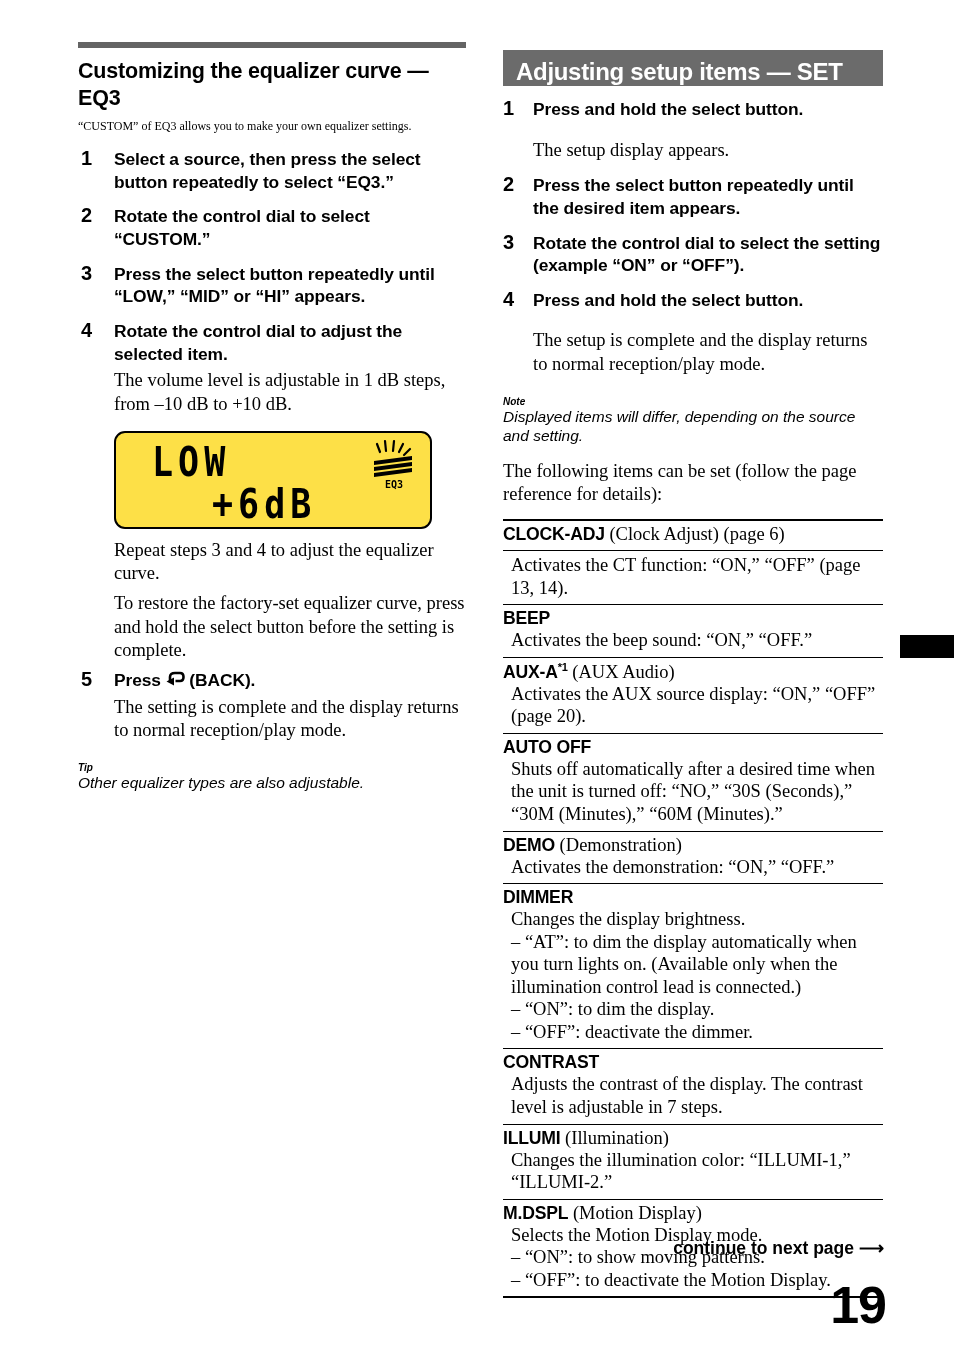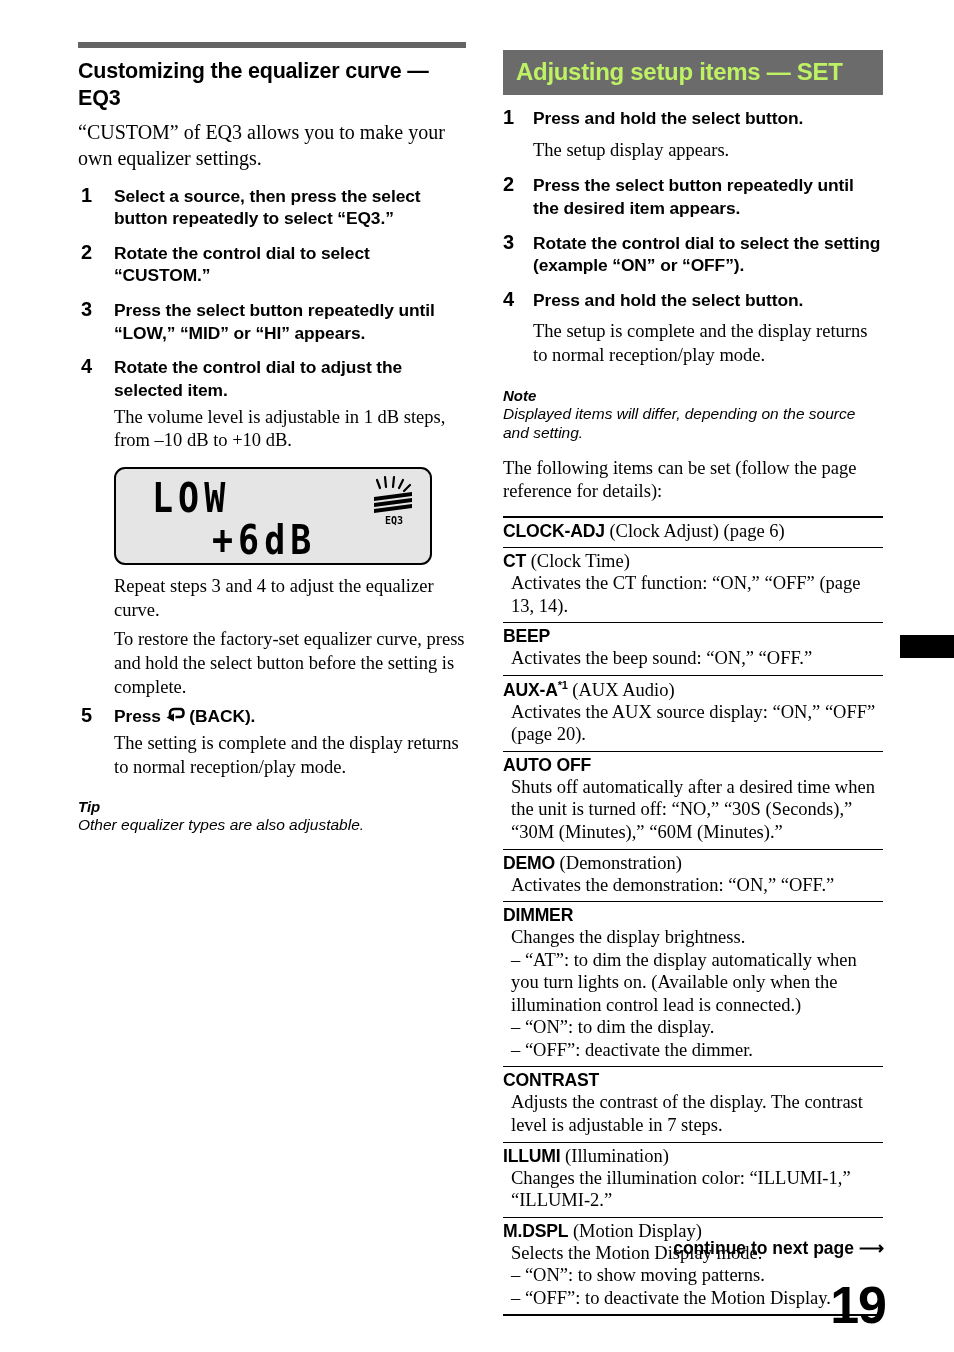--- a/index.html
+++ b/index.html
@@ -45,21 +45,21 @@
   }
   h1.section-title {
     font-family: "Liberation Sans", sans-serif;
     font-weight: bold;
     font-size: 21.5px;
     line-height: 1.27;
     margin: 0 0 6px 0;
     letter-spacing: -0.2px;
   }
   .intro-para {
-    font-size: 20px;
+    font-size: 12px;
     line-height: 1.3;
     margin: 0 0 14px 0;
   }
 
   
   .step {
     position: relative;
     padding-left: 36px;
     margin-bottom: 12px;
   }
@@ -94,21 +94,21 @@
   .lcd-wrap {
     padding-left: 36px;
     margin: 14px 0 10px 0;
   }
   .lcd {
     position: relative;
     width: 318px;
     height: 98px;
     border: 2.5px solid #000;
     border-radius: 11px;
-    background: #e5e5e5;
+    background: #fde047;
     box-sizing: border-box;
   }
   .lcd .seg {
     position: absolute;
     font-family: "DejaVu Sans Mono", monospace;
     font-weight: bold;
     letter-spacing: 5px;
   }
   .lcd .seg-top {
     left: 36px;
@@ -130,39 +130,39 @@
     top: 6px;
     width: 52px;
     height: 52px;
   }
 
   
   .tip-label, .note-label {
     font-family: "Liberation Sans", sans-serif;
     font-weight: bold;
     font-style: italic;
-    font-size: 15px;
+    font-size: 10px;
     margin-top: 19px;
   }
   .tip-text, .note-text {
     font-family: "Liberation Sans", sans-serif;
     font-style: italic;
     font-size: 15.5px;
     line-height: 1.26;
   }
 
   
   .banner {
     background: #6b6b6b;
-    color: #bef264;
+    color: #ffffff;
     font-family: "Liberation Sans", sans-serif;
     font-weight: bold;
     font-size: 24px;
     letter-spacing: -0.3px;
-    padding: 8px 12px 9px 13px;
+    padding: 8px 12px 0 13px;
     margin-bottom: 12px;
     width: 380px;
     box-sizing: border-box;
   }
   .r-step {
     position: relative;
     padding-left: 30px;
     margin-bottom: 12px;
   }
   .r-step .num {
@@ -176,21 +176,21 @@
   .r-step .head {
     font-family: "Liberation Sans", sans-serif;
     font-weight: bold;
     font-size: 17.4px;
     line-height: 1.3;
     letter-spacing: -0.1px;
   }
   .r-step .body {
     font-size: 18.5px;
     line-height: 1.28;
-    margin-top: 9px;
+    margin-top: 18px;
   }
   .lead-para {
     font-size: 18.5px;
     line-height: 1.28;
     margin: 14px 0 12px 0;
   }
 
   
   .settings {
     border-top: 2.4px solid #000;
@@ -356,21 +356,20 @@
 
     <p class="lead-para">The following items can be set (follow the page reference for details):</p>
 
     <div class="settings">
 
       <div class="srow">
         <div class="sname"><span>CLOCK-ADJ</span><span class="paren"> (Clock Adjust) (page 6)</span></div>
       </div>
 
       <div class="srow">
-        <div class="sname"><span>CT</span><span class="paren"> (Clock Time)</span></div>
         <div class="sdesc">Activates the CT function: “ON,” “OFF” (page 13, 14).</div>
       </div>
 
       <div class="srow">
         <div class="sname"><span>BEEP</span></div>
         <div class="sdesc">Activates the beep sound: “ON,” “OFF.”</div>
       </div>
 
       <div class="srow">
         <div class="sname"><span>AUX-A</span><sup>*1</sup><span class="paren"> (AUX Audio)</span></div>

